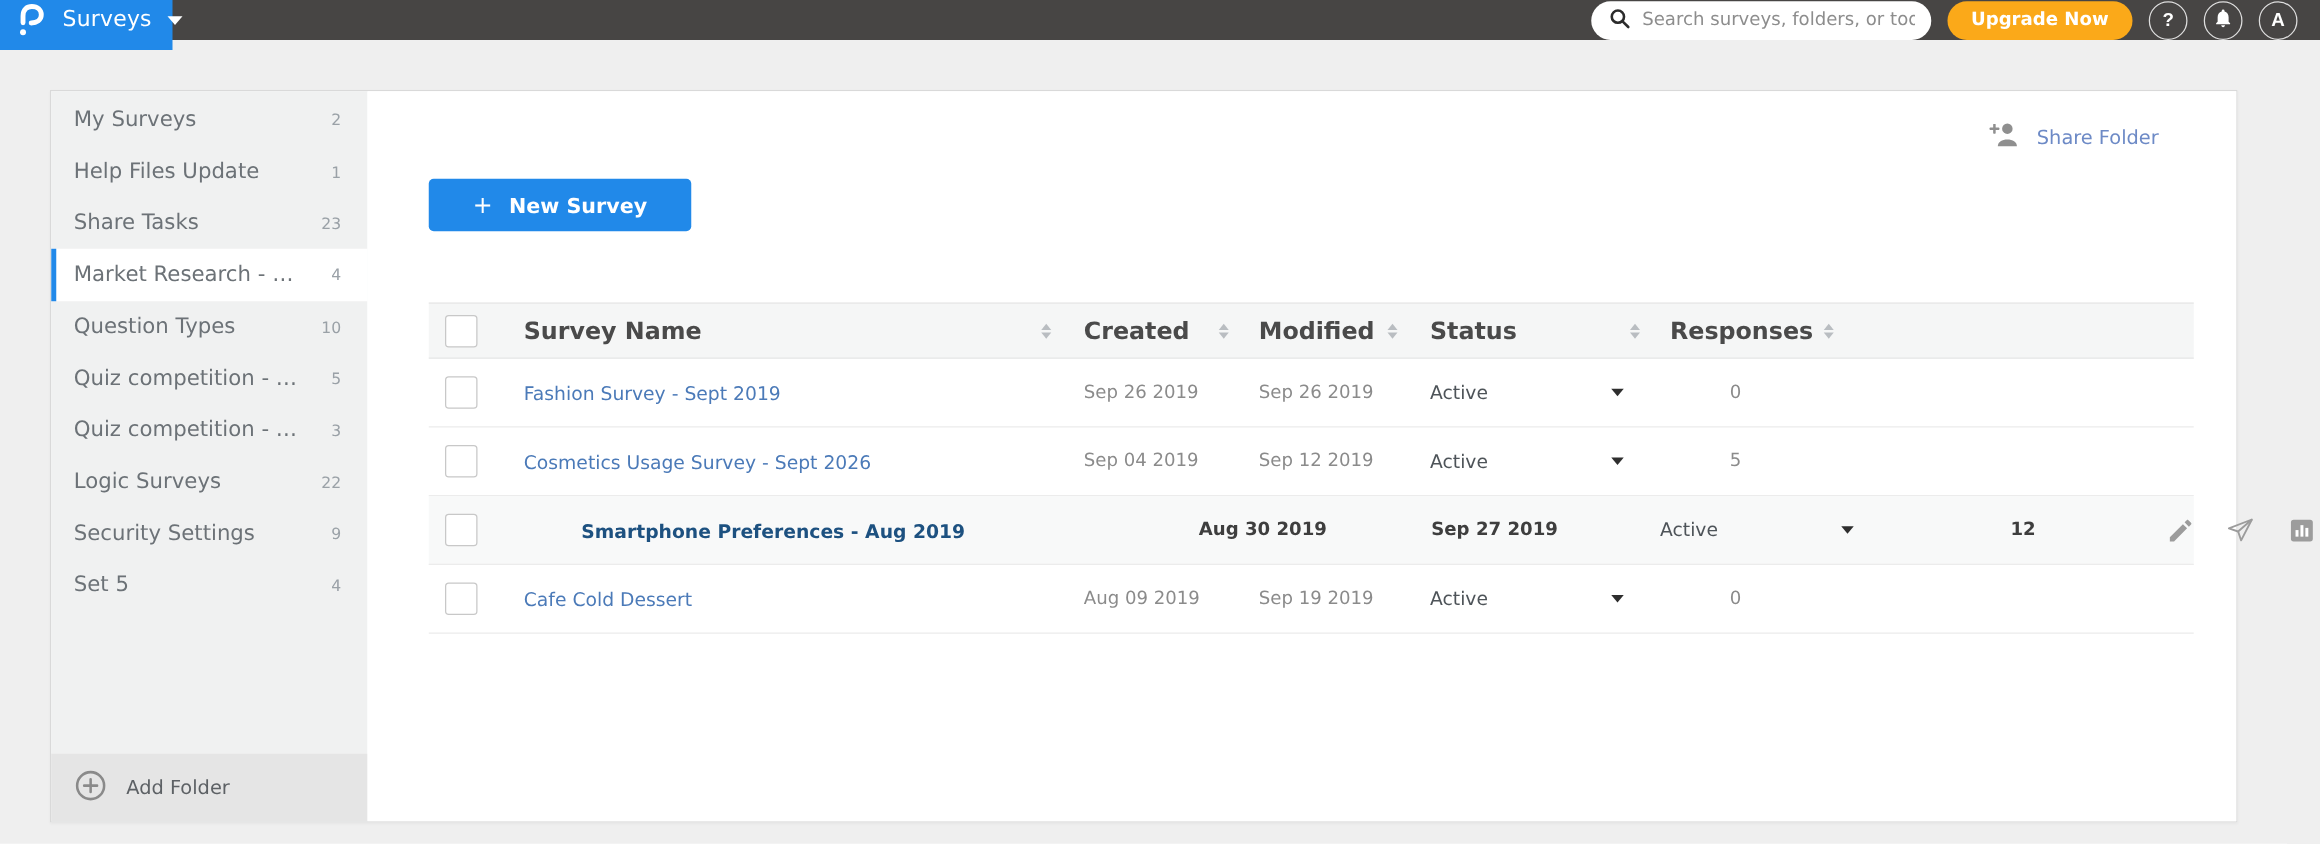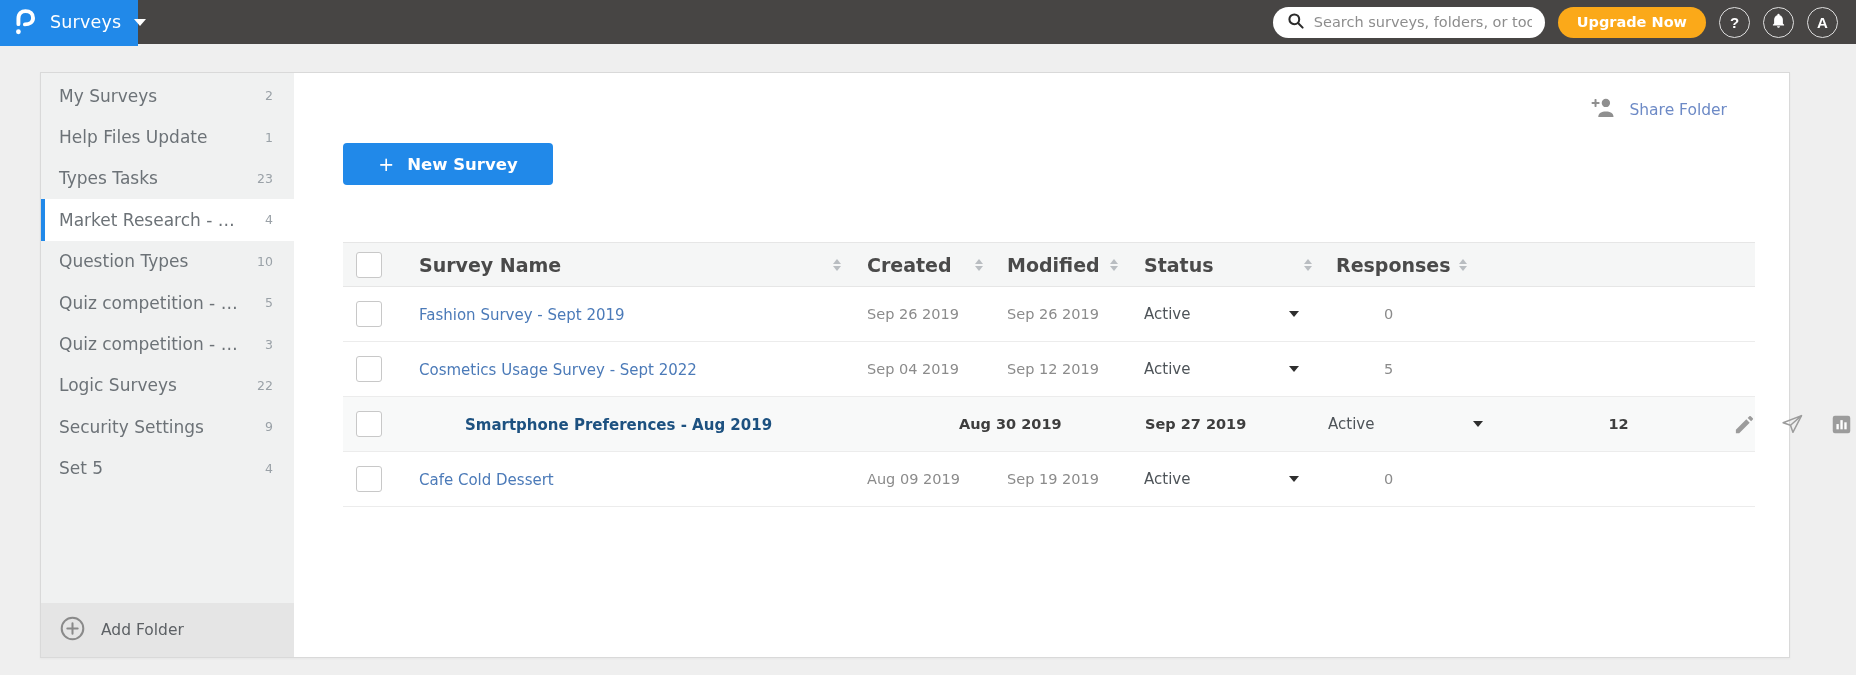--- a/index.html
+++ b/index.html
@@ -6,21 +6,21 @@
   html,body { width:1856px; height:675px; }
   body {
     position: relative;
     background: #efefef;
     font-family: "DejaVu Sans", "Liberation Sans", sans-serif;
     overflow: hidden;
   }
 
   
   .topbar {
-    position:absolute; top:0; left:0; right:0; height:44px;
+    position:absolute; top:0; left:0; right:0; height:32px;
     background:#474544; display:flex; align-items:center;
   }
   .logo-block {
     width:138px; height:48px; background:#2189e9;
     display:flex; align-items:center; padding-left:13px; gap:11px; cursor:pointer;
   }
   .logo-glyph svg { display:block; }
   .app-name { color:#fff; font-size:17.5px; letter-spacing:.2px; }
   .tb-caret {
     width:0; height:0; margin-left:2px;
@@ -190,21 +190,21 @@
     <div class="sidebar-items">
       <div class="sidebar-item">
         <span class="si-label">My Surveys</span>
         <span class="si-count">2</span>
       </div>
       <div class="sidebar-item">
         <span class="si-label">Help Files Update</span>
         <span class="si-count">1</span>
       </div>
       <div class="sidebar-item">
-        <span class="si-label">Types Tasks</span>
+        <span class="si-label">Share Tasks</span>
         <span class="si-count">23</span>
       </div>
       <div class="sidebar-item active">
         <span class="si-label">Market Research - …</span>
         <span class="si-count">4</span>
       </div>
       <div class="sidebar-item">
         <span class="si-label">Question Types</span>
         <span class="si-count">10</span>
       </div>
@@ -316,21 +316,21 @@
           <span class="status-caret"></span>
         </div>
         <div class="cell-resp">0</div>
         <div></div>
       </div>
 
       <div class="trow">
         <div class="cell-check">
             <span class="checkbox"></span>
           </div>
-        <div class="cell-name"><a>Cosmetics Usage Survey - Sept 2022</a></div>
+        <div class="cell-name"><a>Cosmetics Usage Survey - Sept 2026</a></div>
         <div class="cell-date">Sep 04 2019</div>
         <div class="cell-date">Sep 12 2019</div>
         <div class="cell-status">
           <span>Active</span>
           <span class="status-caret"></span>
         </div>
         <div class="cell-resp">5</div>
         <div></div>
       </div>
 

